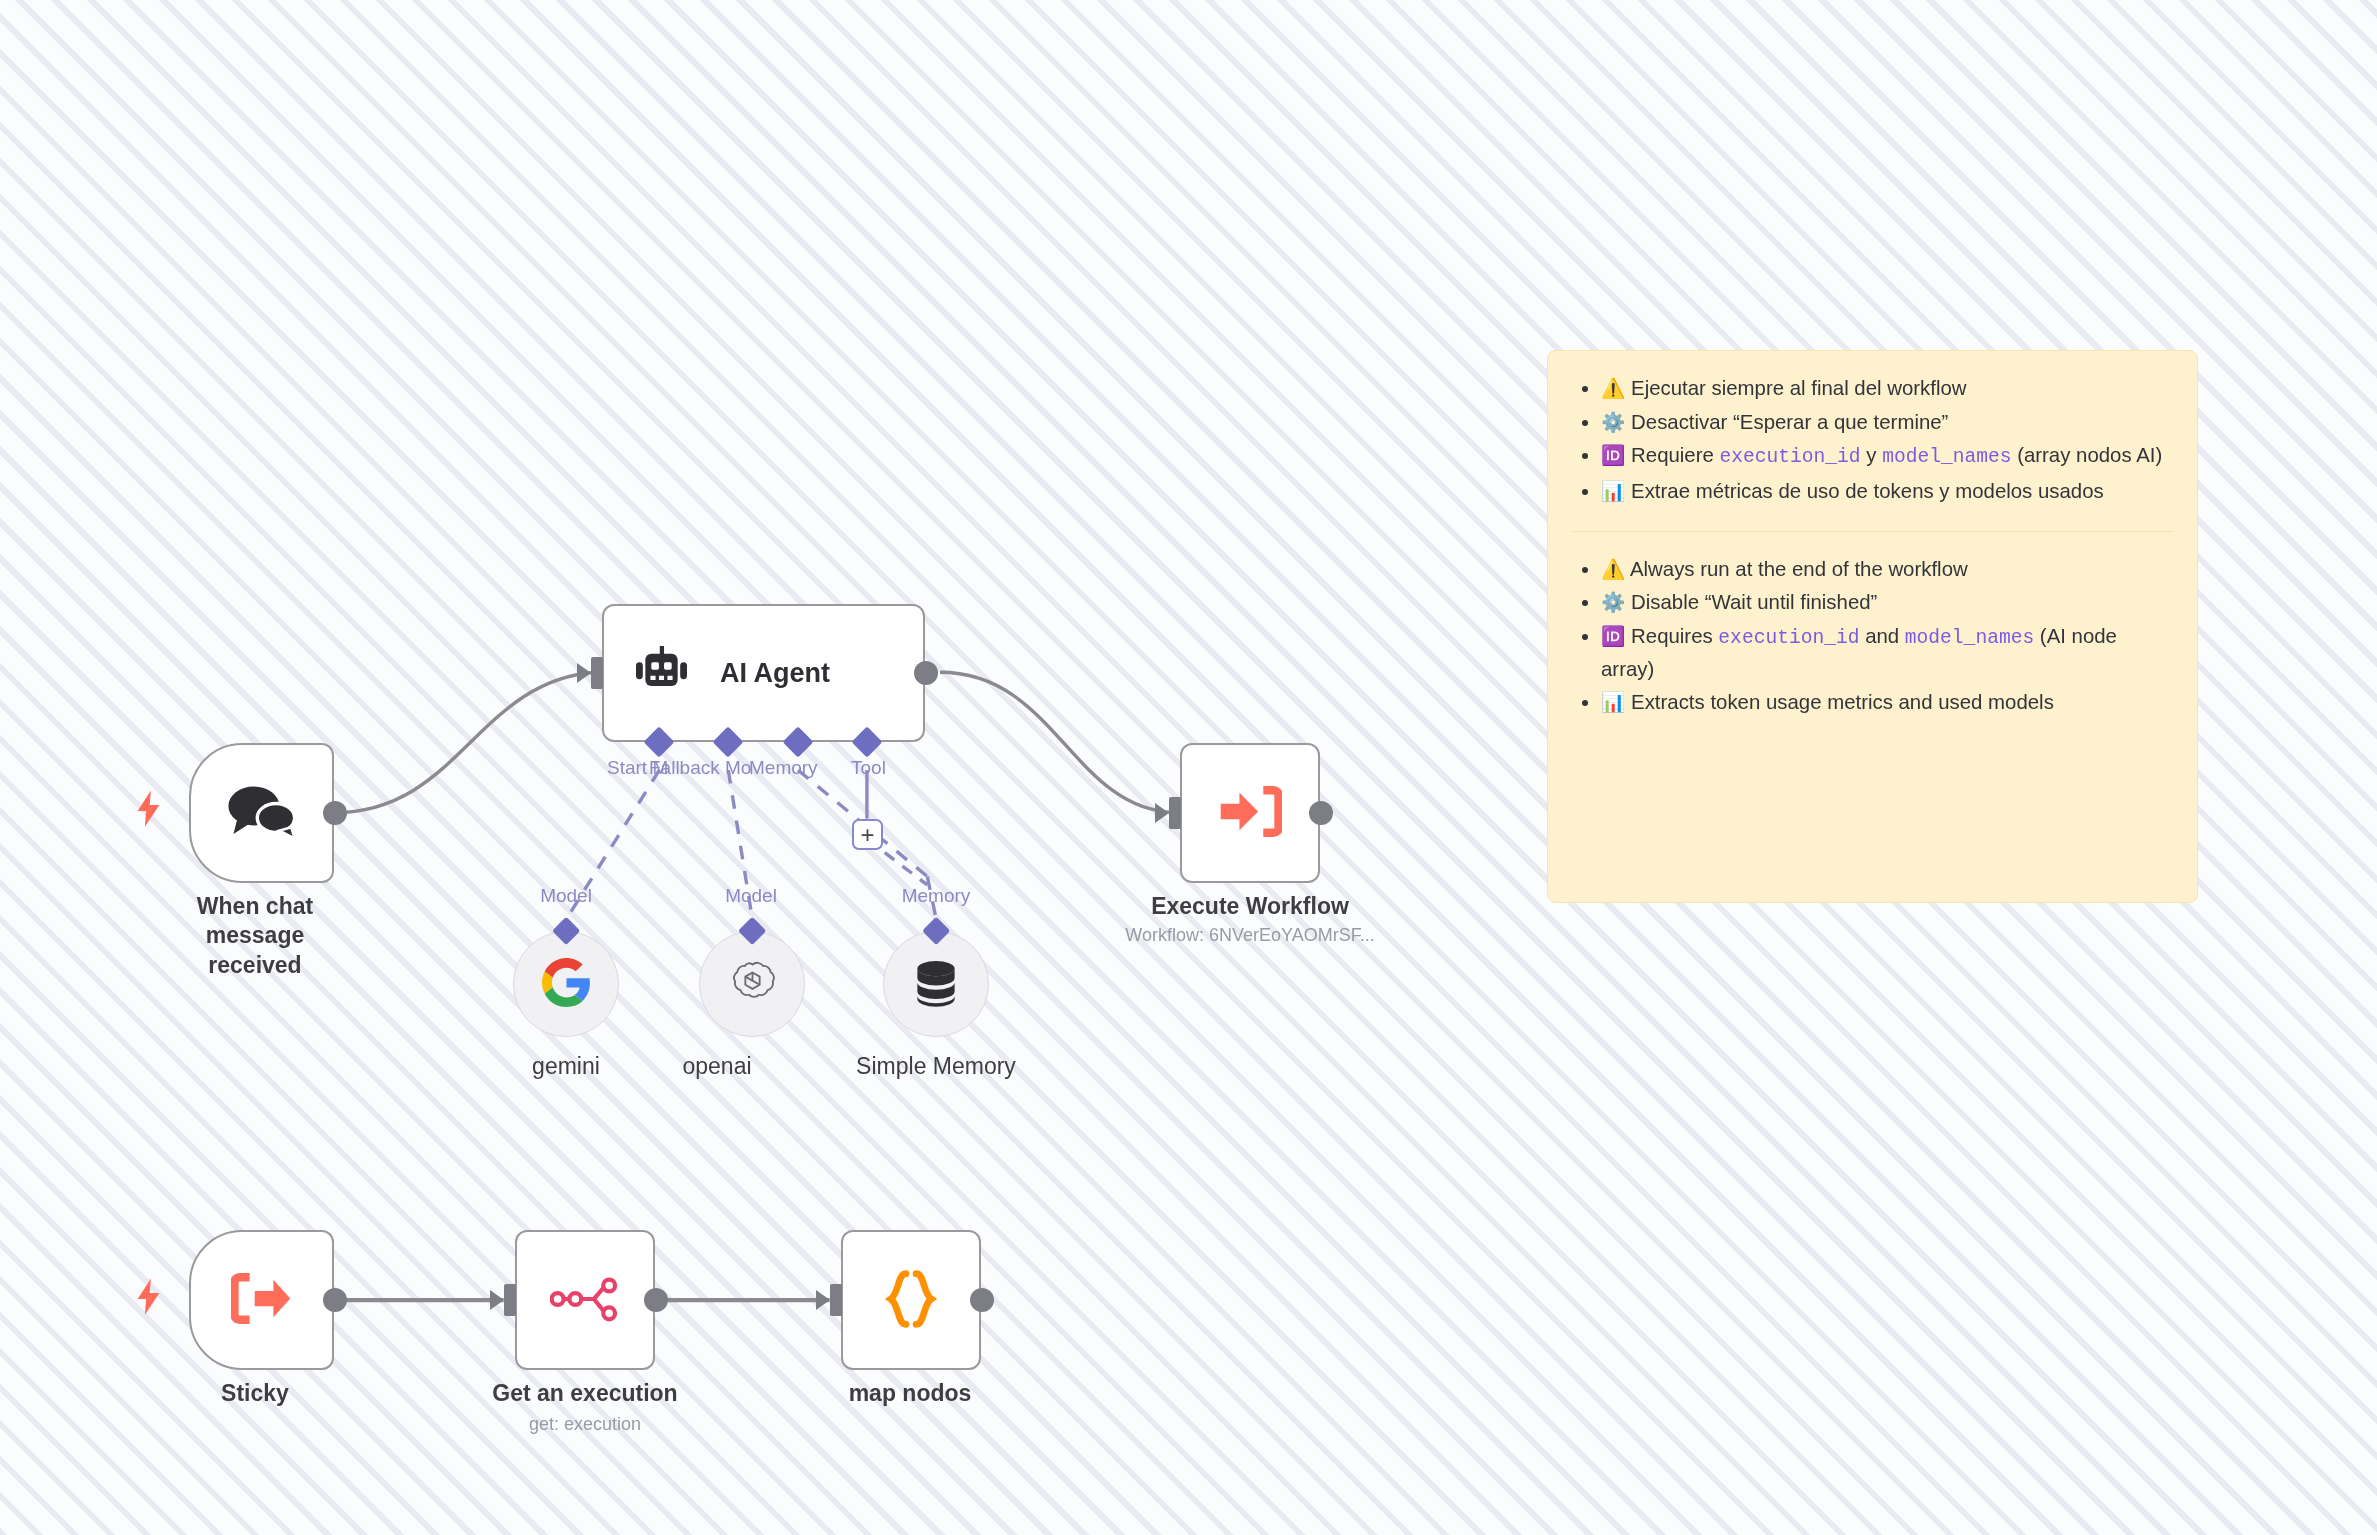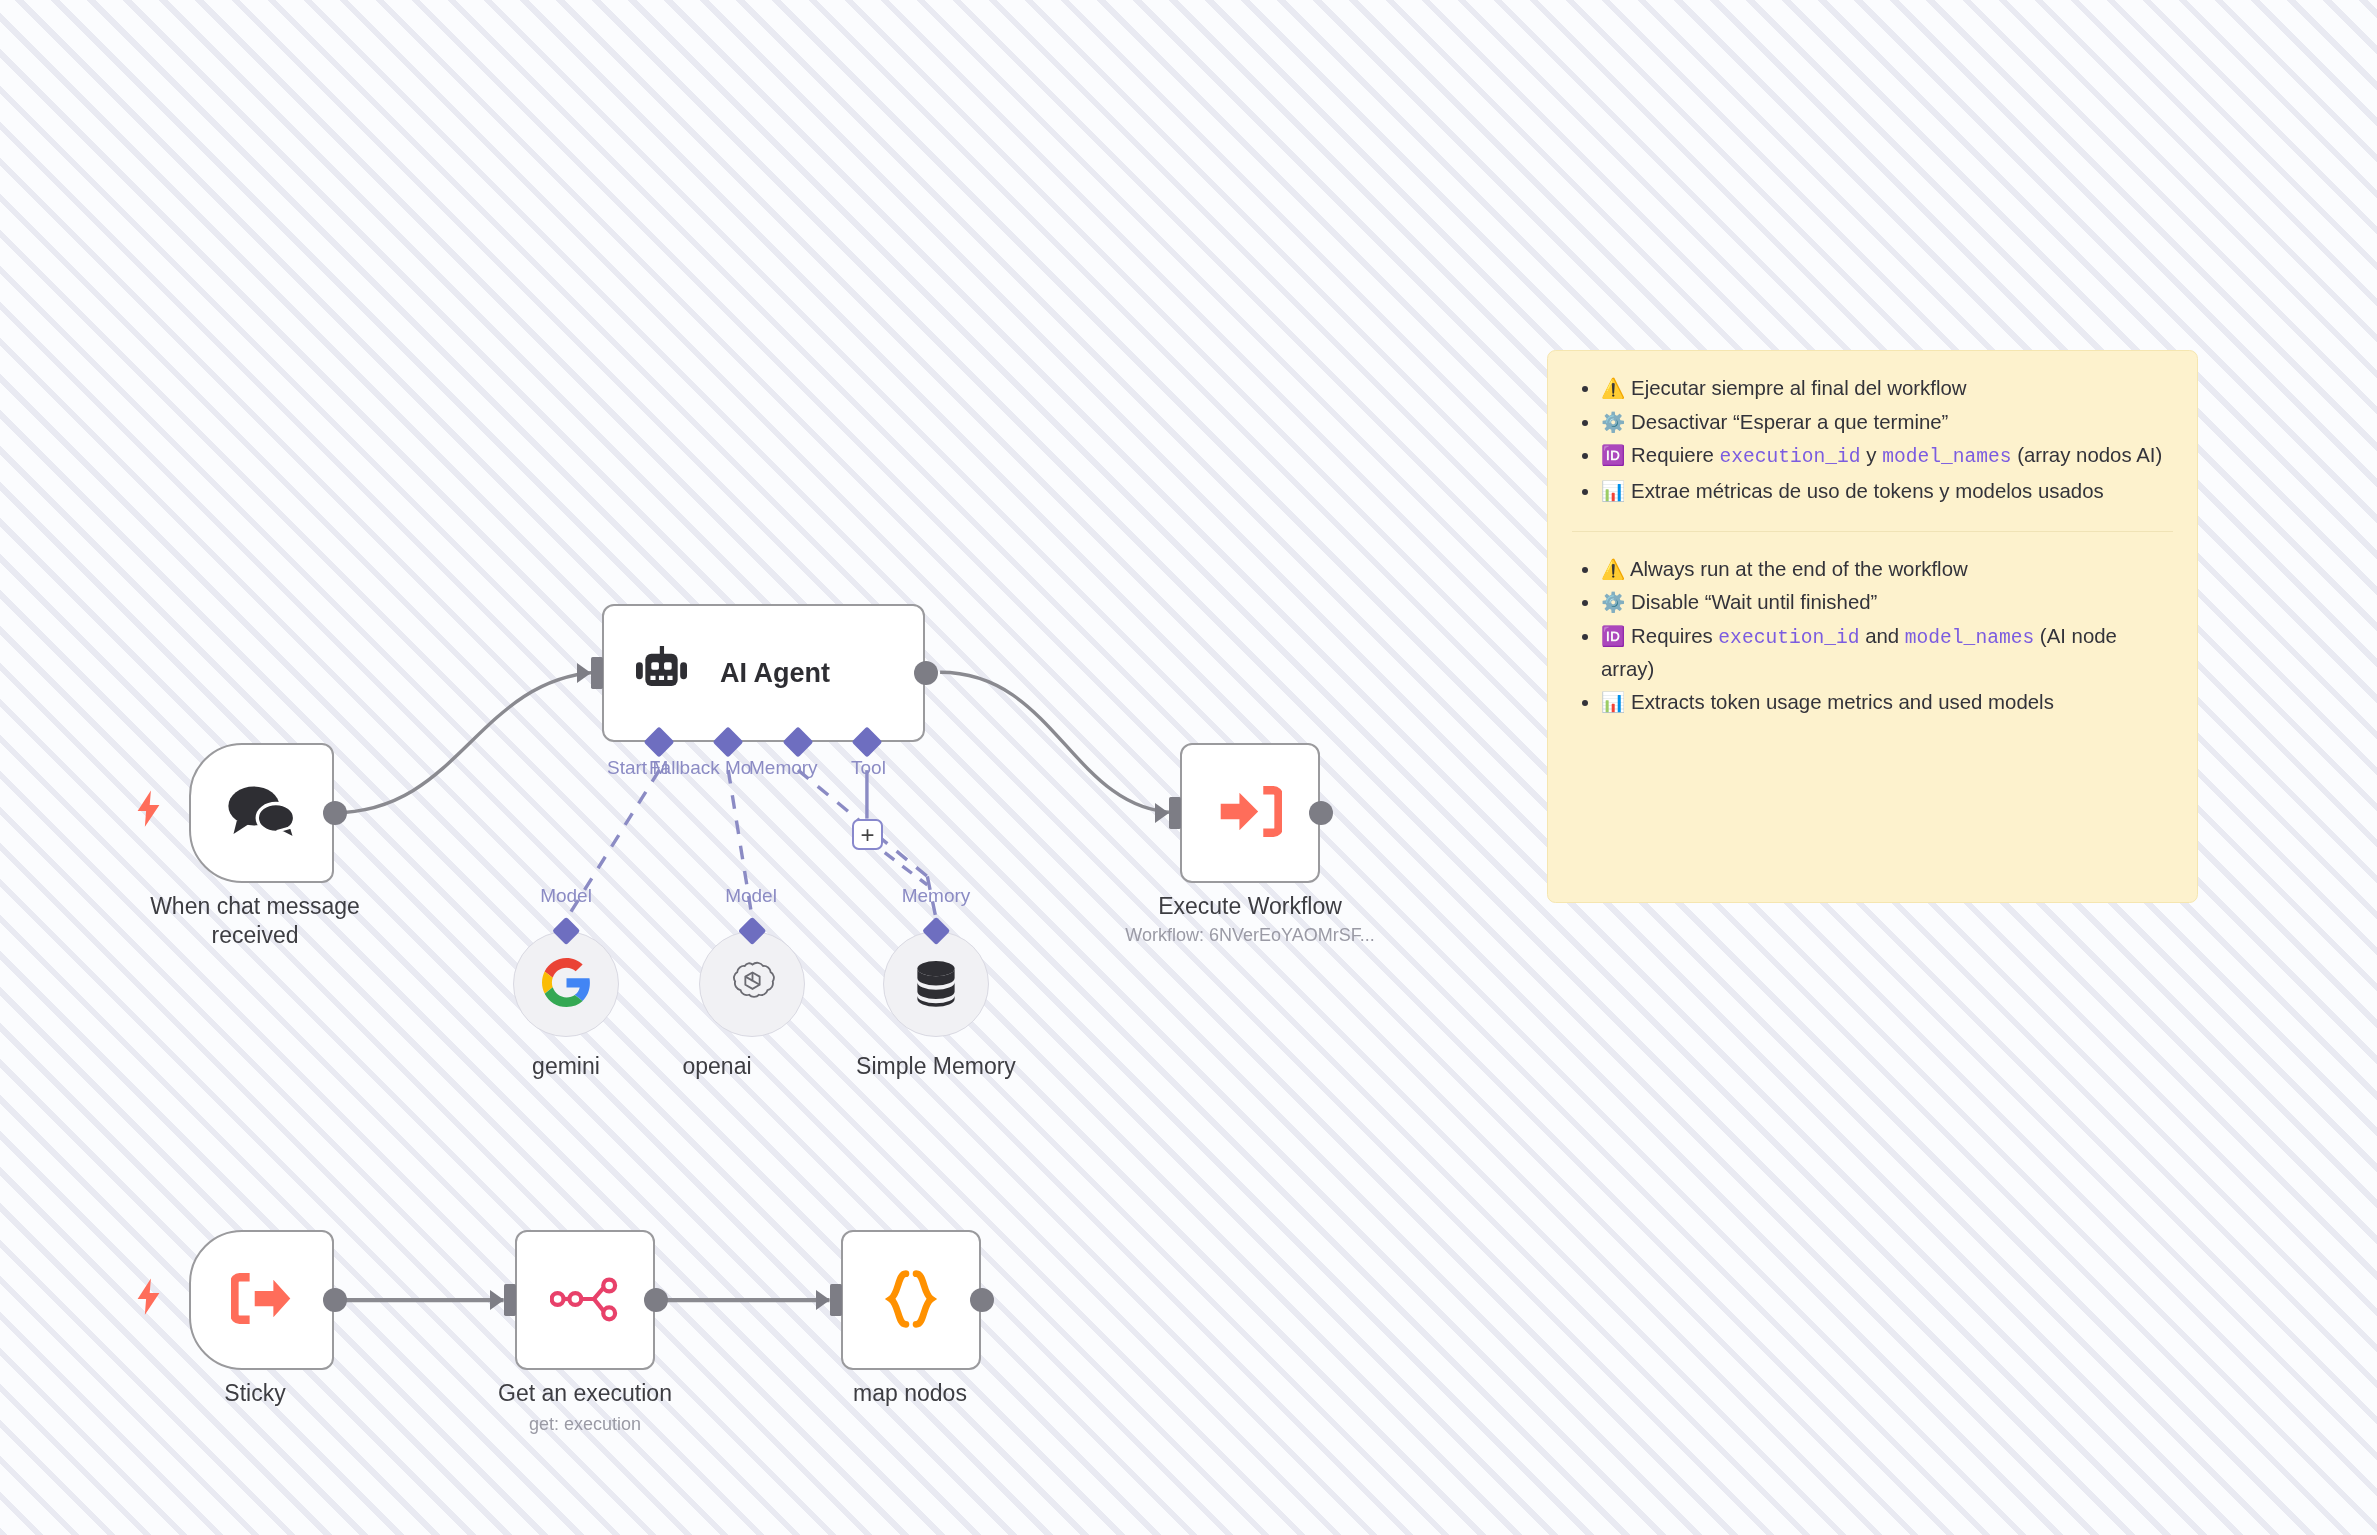--- a/index.html
+++ b/index.html
@@ -43,21 +43,21 @@
     border-top-left-radius: 53px;
     border-bottom-left-radius: 53px;
   }
   .node-label {
     position: absolute;
     left: 50%;
     transform: translateX(-50%);
     white-space: nowrap;
     color: #3d3d42;
     font-size: 23px;
-    font-weight: 400;
+    font-weight: 700;
     text-align: center;
     line-height: 1.28;
   }
   .node-sublabel {
     position: absolute;
     left: 50%;
     transform: translateX(-50%);
     white-space: nowrap;
     color: #9a9aa5;
     font-size: 18px;

